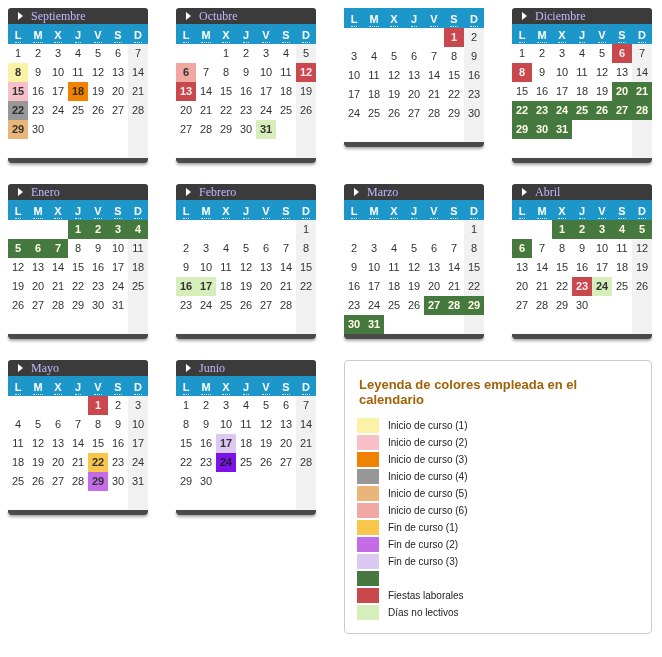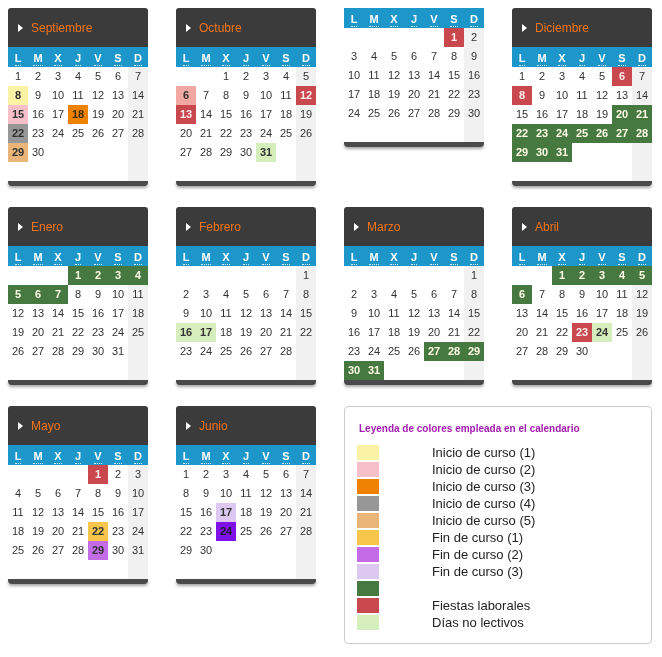--- a/index.html
+++ b/index.html
@@ -8,22 +8,22 @@
   .wrap {
     padding:8px 0 0 8px;
     display:grid;
     grid-template-columns:repeat(4,140px);
     column-gap:28px;
     row-gap:21px;
     align-items:start;
   }
   .month { width:140px; }
   .month-header {
-    background:#3b3b3b; color:#f97316; height:39px; font-size:12px;
-    border-radius:3px 3px 0 0; display:flex; align-items:center;
+    background:#3b3b3b; color:#c4b5fd; height:16px; font-size:12px;
+    border-radius:3px 3px 0 0; display:flex; align-items:center;font-family:Liberation Serif, serif;
   }
   .arrow {
     width:0; height:0; border-left:5px solid #ffffff;
     border-top:4px solid transparent; border-bottom:4px solid transparent;
     margin:0 8px 0 10px;
   }
   .day-row {
     background:#1d96c9; height:20px;
     display:grid; grid-template-columns:repeat(7,20px); align-items:center;
   }
@@ -41,24 +41,24 @@
   .cell.hl { font-weight:bold; }
   .month-footer {
     height:5px; background:#4a4a4a; border-radius:0 0 4px 4px;
     box-shadow:0 2px 3px rgba(0,0,0,0.35);
   }
   .legend {
     grid-column:3 / span 2; width:308px;
     background:#ffffff; border:1px solid #cccccc; border-radius:4px;
     padding:12px 10px 12px 12px;
   }
-  .legend-title { font-weight:bold; font-size:10px; color:#a21caf; margin:4px 0 10px 2px; }
+  .legend-title { font-weight:bold; font-size:13px; color:#a16207; margin:4px 0 10px 2px; }
   .legend-item { display:flex; align-items:center; height:17px; }
   .swatch { display:inline-block; width:22px; height:15px; margin-right:9px; flex:0 0 22px; }
-  .legend-label { font-size:13px; color:#222; line-height:17px;margin-left:44px; }
+  .legend-label { font-size:10px; color:#222; line-height:17px; }
 </style>
 </head>
 <body>
 
 <div class="wrap">
   <div class="month">
       <div class="month-header">
         <span class="arrow"></span>
         <span>Septiembre</span>
       </div>
@@ -669,20 +669,24 @@
       </div>
       <div class="legend-item">
         <span class="swatch" style="background: rgb(151, 151, 151);"></span>
         <span class="legend-label">Inicio de curso (4)</span>
       </div>
       <div class="legend-item">
         <span class="swatch" style="background: rgb(233, 181, 120);"></span>
         <span class="legend-label">Inicio de curso (5)</span>
       </div>
       <div class="legend-item">
+        <span class="swatch" style="background: rgb(241, 167, 162);"></span>
+        <span class="legend-label">Inicio de curso (6)</span>
+      </div>
+      <div class="legend-item">
         <span class="swatch" style="background: rgb(247, 198, 75);"></span>
         <span class="legend-label">Fin de curso (1)</span>
       </div>
       <div class="legend-item">
         <span class="swatch" style="background: rgb(196, 107, 232);"></span>
         <span class="legend-label">Fin de curso (2)</span>
       </div>
       <div class="legend-item">
         <span class="swatch" style="background: rgb(220, 200, 240);"></span>
         <span class="legend-label">Fin de curso (3)</span>

